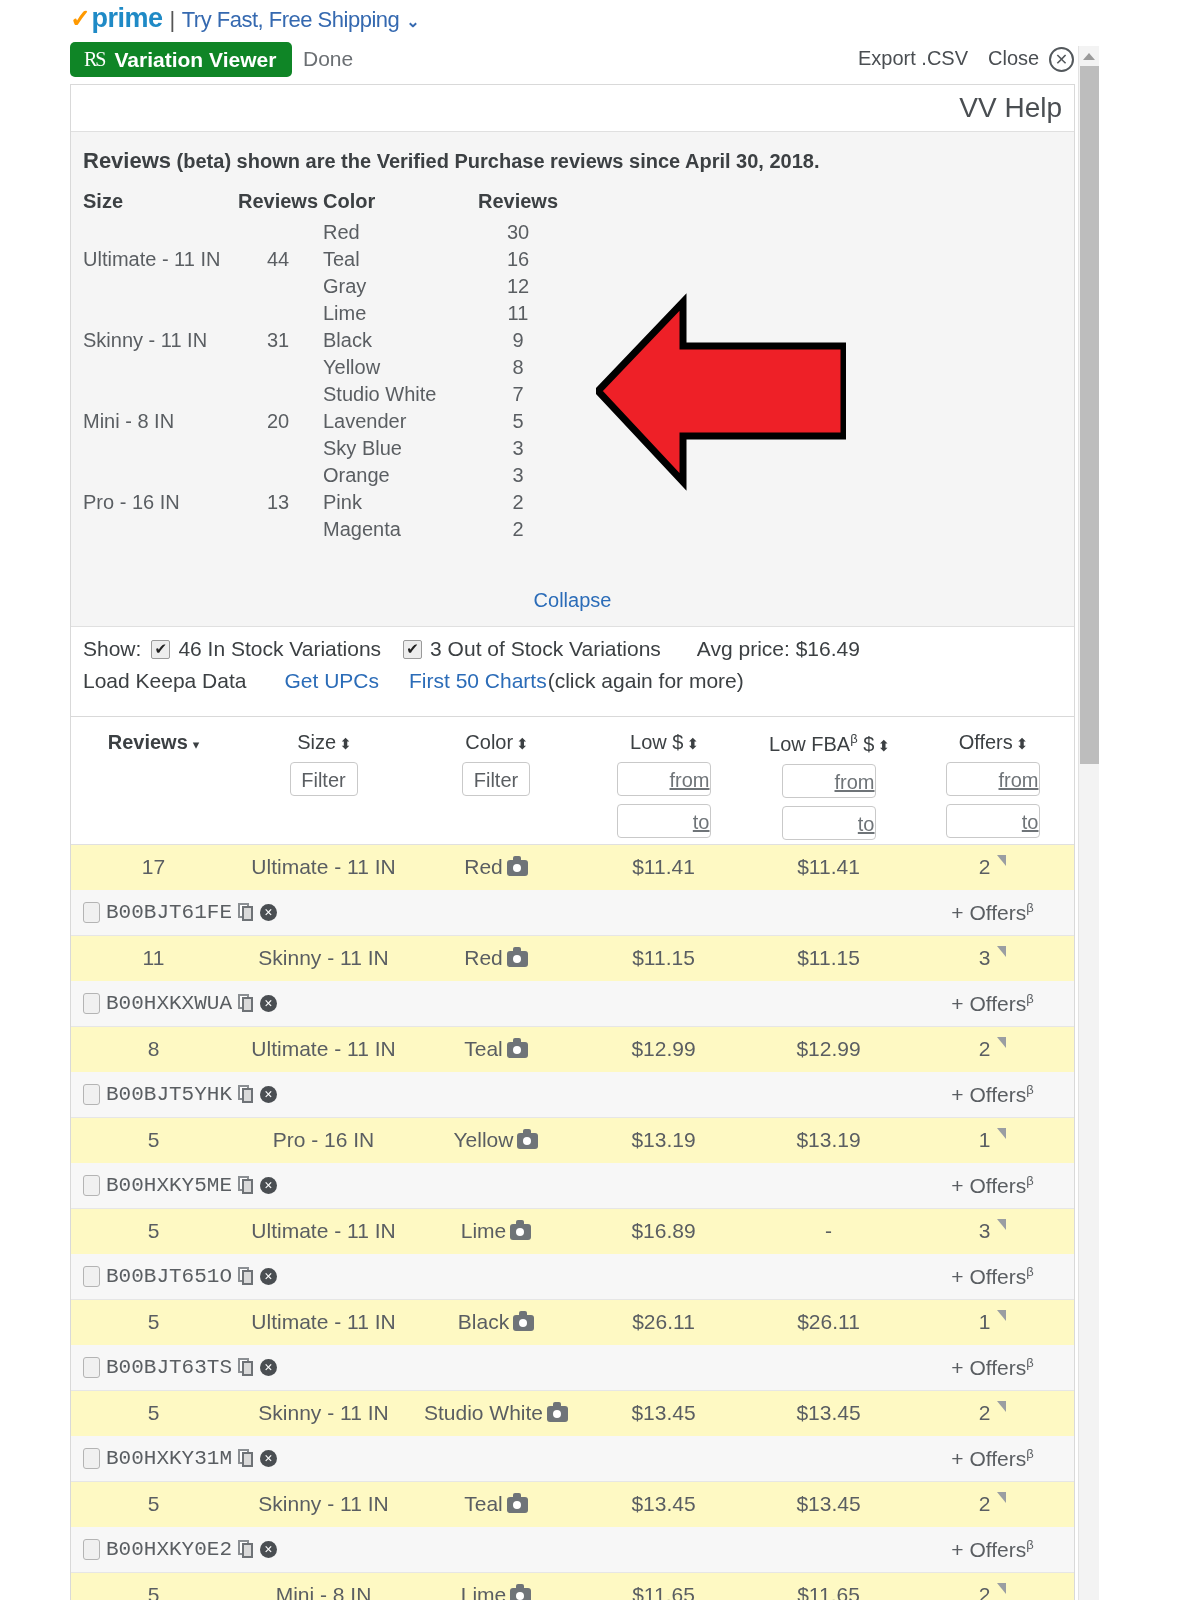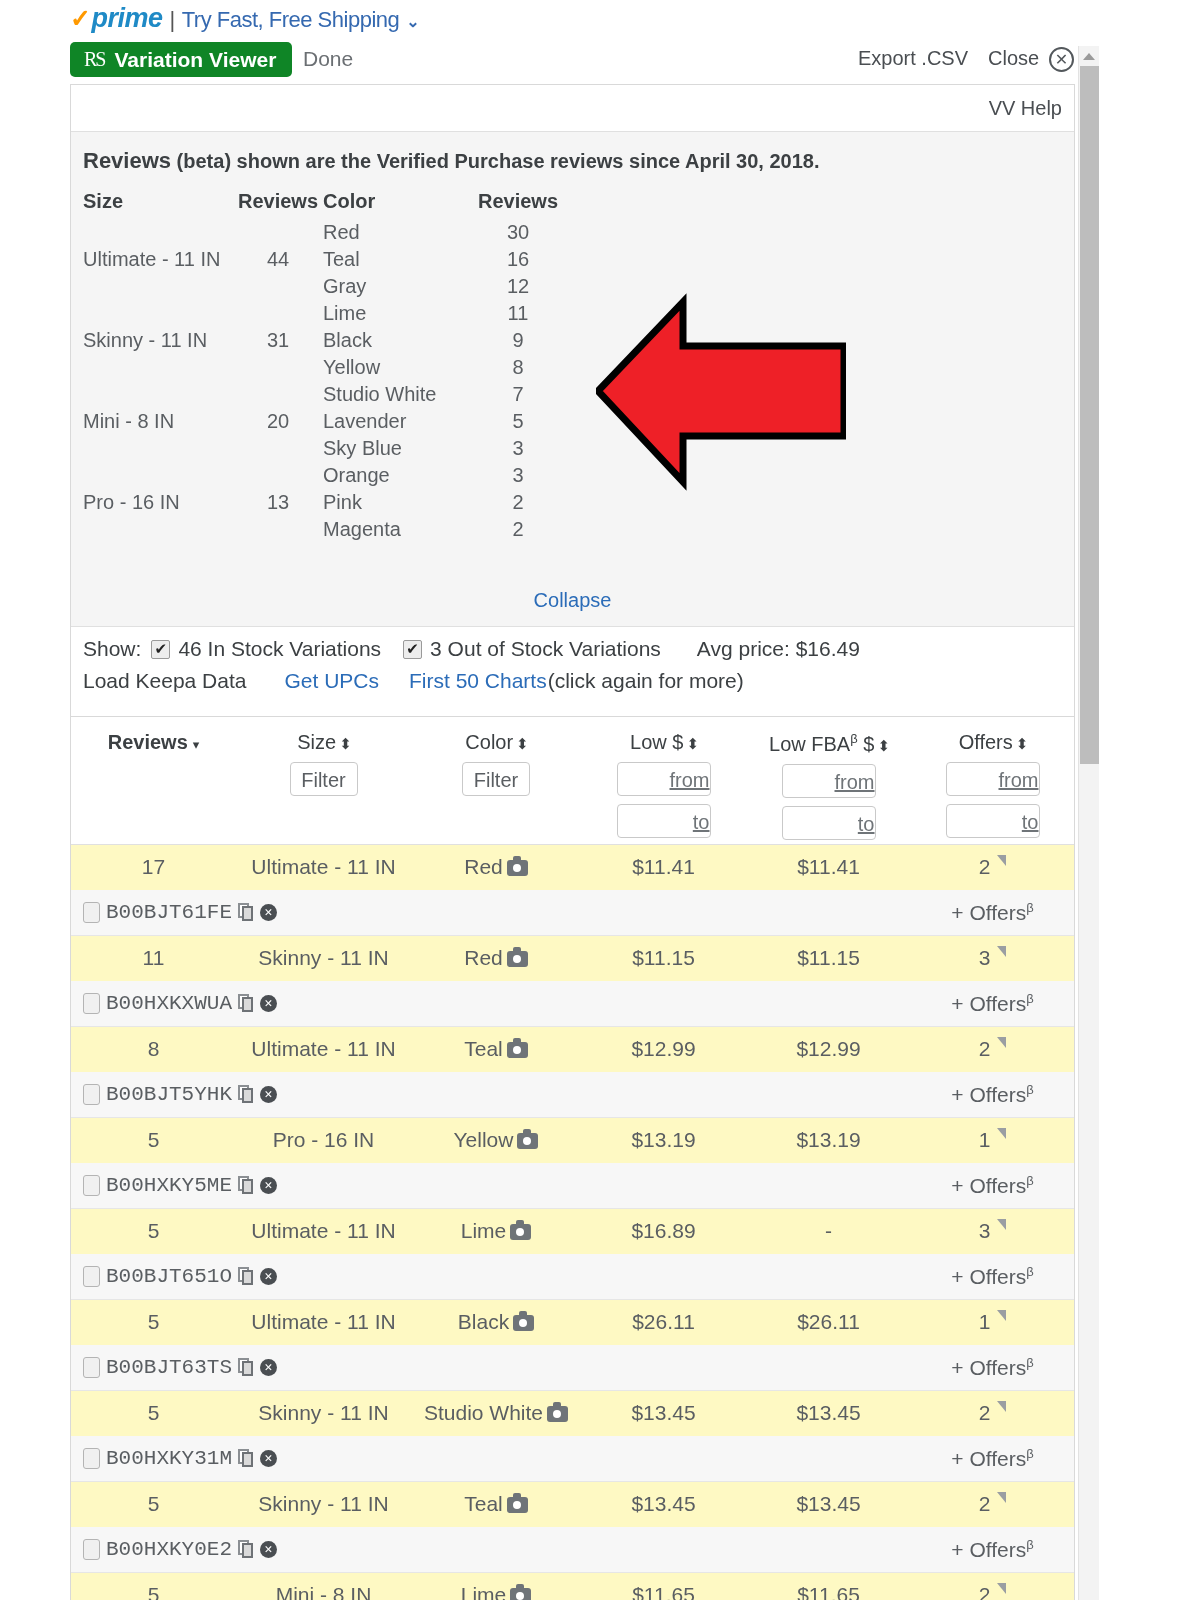--- a/index.html
+++ b/index.html
@@ -14,21 +14,21 @@
   
   .prime-bar{
     position:absolute;left:0;top:0;width:1188px;height:36px;
     display:flex;align-items:center;
   }
   .prime-logo{
     margin-left:70px;display:flex;align-items:baseline;
     font-size:27px;font-weight:bold;letter-spacing:-.5px;
   }
   .prime-check{color:#f90;font-size:25px;font-weight:bold;margin-right:1px;line-height:1;}
-  .prime-word{color:#1f8ac6;font-style:italic;}
+  .prime-word{color:#1f8ac6;}
   .prime-pipe{color:#555;margin:0 7px;font-size:22px;font-weight:normal;}
   .prime-link{color:#3569b0;font-size:22px;font-weight:normal;}
   .prime-caret{color:#3569b0;font-size:16px;margin-left:7px;}
 
   
   .toolbar{
     position:absolute;left:0;top:42px;width:1188px;height:38px;
   }
   .vv-button{
     position:absolute;left:70px;top:0;
@@ -60,21 +60,21 @@
   
   .panel{
     position:absolute;left:70px;top:84px;width:1005px;height:1516px;
     background:#fff;border:1px solid #d9d9d9;box-sizing:border-box;
   }
   .help-row{
     height:46px;border-bottom:1px solid #e0e0e0;
     display:flex;align-items:center;justify-content:flex-end;
     padding-right:12px;background:#fff;
   }
-  .vv-help{font-size:20px;color:#4a4e52;}
+  .vv-help{font-size:28px;color:#4a4e52;}
 
   .reviews-block{
     background:#f5f5f5;padding:16px 0 8px 0;position:relative;
     border-bottom:1px solid #e0e0e0;height:495px;box-sizing:border-box;
   }
   .reviews-head{
     margin-left:12px;font-size:20px;color:#3c4043;font-weight:bold;
   }
   .reviews-head .rv-big{font-size:22px;}
   .rv-tables{display:flex;margin-left:12px;margin-top:14px;}

